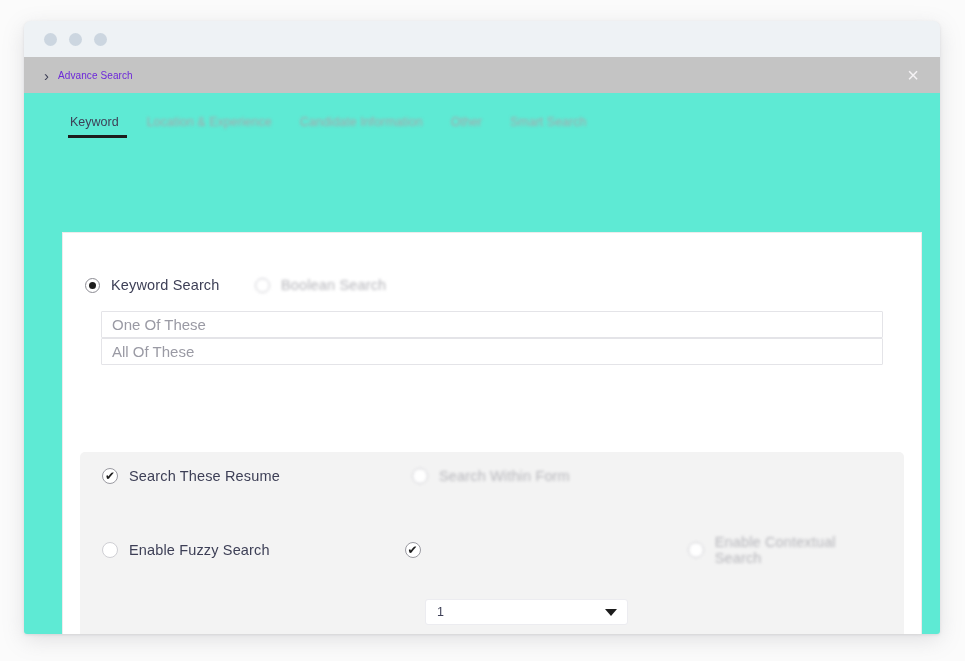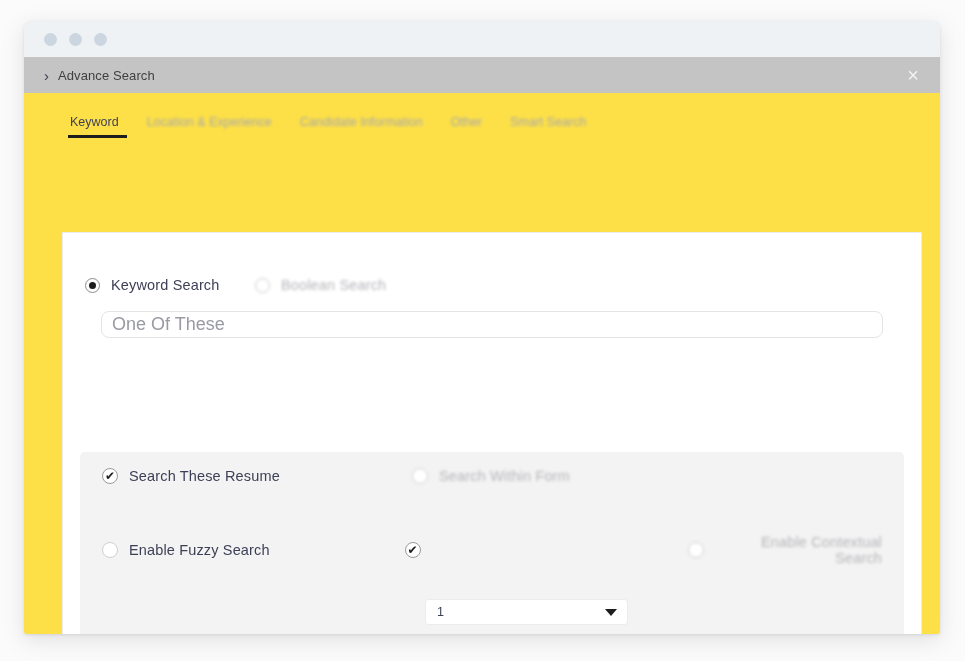--- a/index.html
+++ b/index.html
@@ -57,40 +57,40 @@
     align-items: center;
     gap: 9px;
   }
   .chevron-right {
     color: #3d3f56;
     font-size: 15px;
     line-height: 1;
     font-family: "Liberation Sans", sans-serif;
   }
   .modal-title {
-    color: #404040;
-    font-size: 13px;
+    color: #6d28d9;
+    font-size: 10px;
     letter-spacing: 0.1px;
   }
   .close-btn {
     width: 54px;
     height: 36px;
     display: flex;
     align-items: center;
     justify-content: center;
     color: #f4f2f4;
     font-size: 20px;
     font-weight: 300;
     line-height: 1;
     cursor: pointer;
   }
 
   
   .modal-body {
-    background: #fde047;
+    background: #5eead4;
     height: calc(100% - 72px);
     padding: 0;
     position: relative;
   }
 
   .tabs {
     display: flex;
     align-items: flex-end;
     gap: 0;
     padding: 13px 0 0 38px;
@@ -192,23 +192,23 @@
   }
   .checkbox.checked { border-color: #9a9aa1; }
 
   .fields {
     padding: 18px 38px 0 38px;
   }
   .field {
     width: 100%;
     height: 27px;
     border: 1px solid #e4e4e8;
-    border-radius: 8px;
-    box-sizing: border-box;
-    font-size: 18px;
+    border-radius: 1px;
+    box-sizing: border-box;
+    font-size: 15px;
     color: #3d3f56;
     padding: 0 10px;
     font-family: "Liberation Sans", sans-serif;
     background: #fff;
     outline: none;
     display: block;
   }
   .field::placeholder {
     color: #9a9aa4;
     opacity: 1;
@@ -224,21 +224,21 @@
     background: #f3f3f3;
     border-radius: 5px;
     box-sizing: border-box;
   }
   .panel-row {
     display: flex;
     align-items: center;
     padding: 0 22px;
   }
   .panel-row-1 { padding-top: 16px; }
-  .panel-row-2 { padding-top: 50px; text-align: right; }
+  .panel-row-2 { padding-top: 50px; }
   .cell {
     display: flex;
     align-items: center;
   }
   .cell.blurred { filter: blur(1.8px); }
   .cell.blurred .opt-label { color: #b6b6bb; }
 
   .c1 { width: 310px; }
   .c2 { width: 290px; }
 
@@ -305,20 +305,21 @@
           <span class="opt-label">Keyword Search</span>
         </div>
         <div class="opt blurred">
           <span class="radio"></span>
           <span class="opt-label">Boolean Search</span>
         </div>
       </div>
 
       <div class="fields">
         <input class="field" type="text" placeholder="One Of These" style="">
+        <input class="field" type="text" placeholder="All Of These" style="">
       </div>
 
       <div class="panel">
 
         <div class="panel-row panel-row-1">
           <div class="cell c1">
             <span class="checkbox checked">✔</span>
             <span class="opt-label">Search These Resume</span>
           </div>
           <div class="cell blurred">

